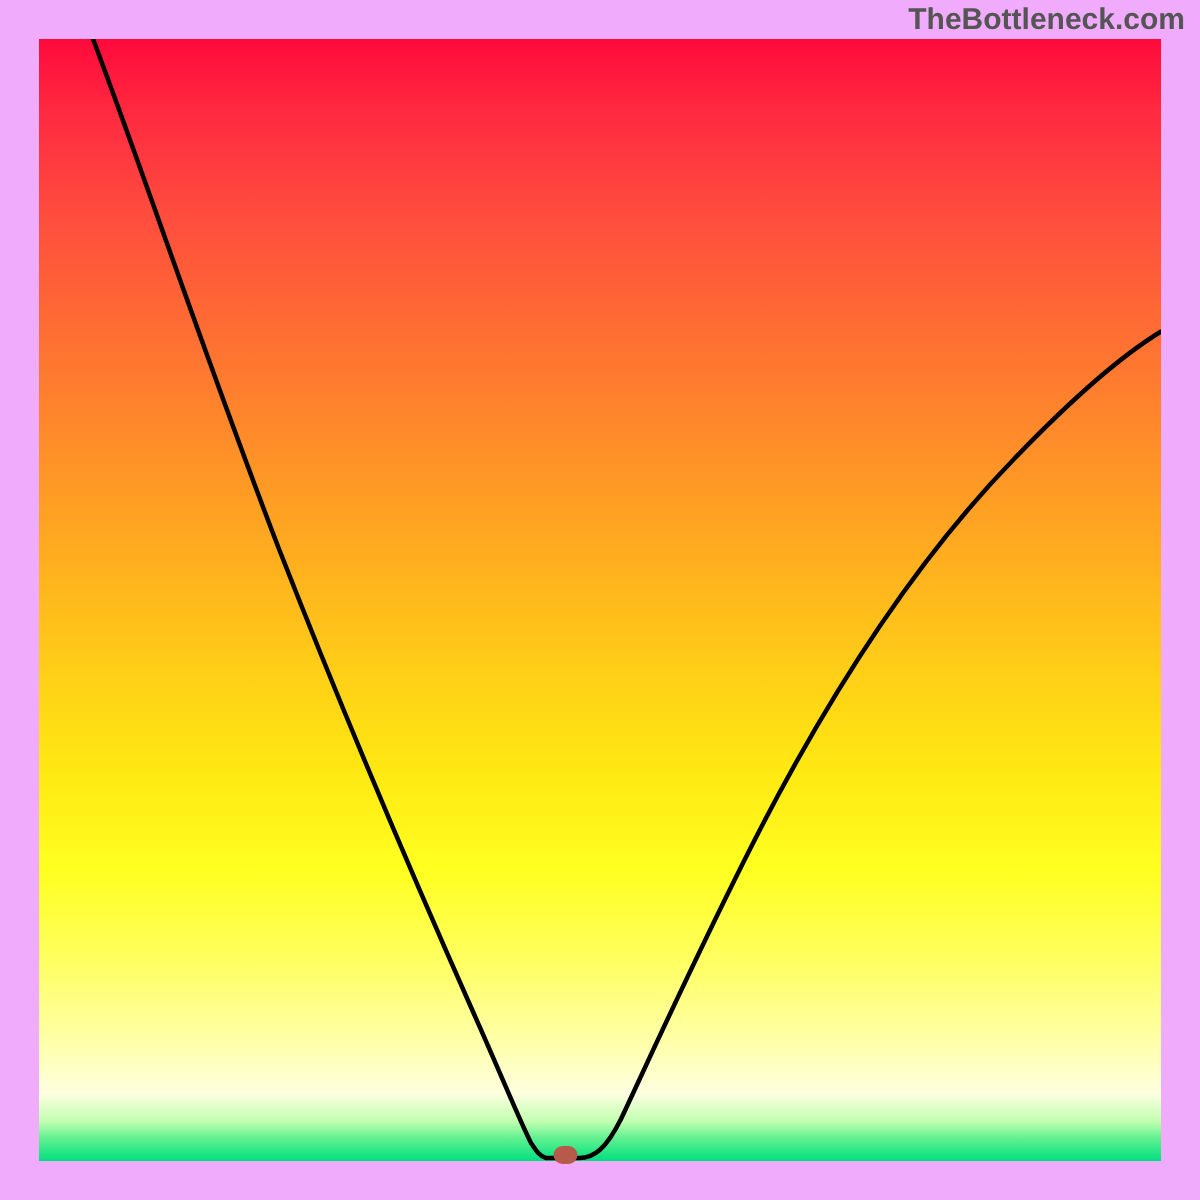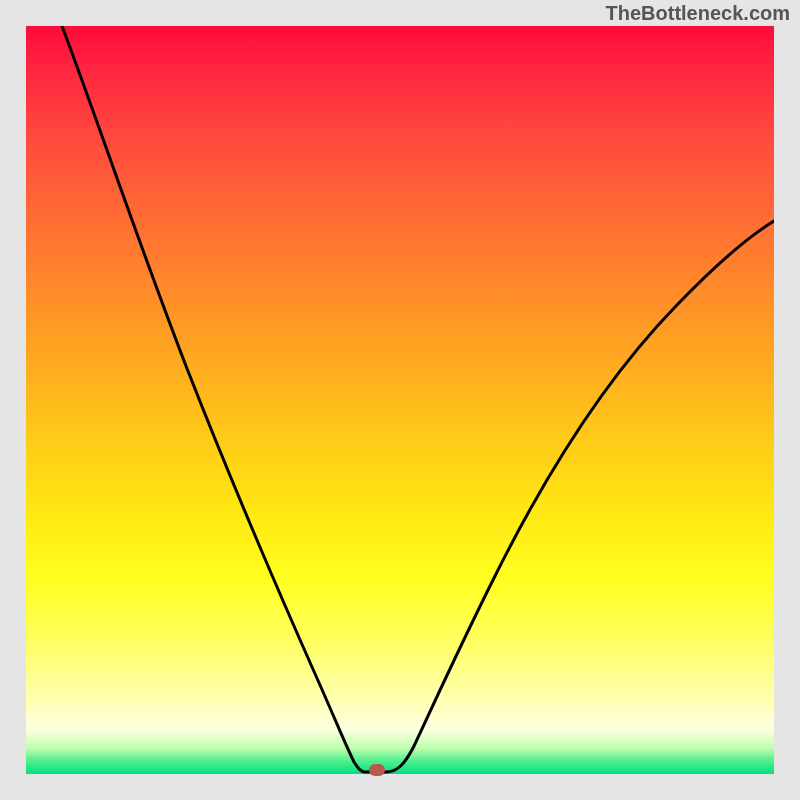--- a/index.html
+++ b/index.html
@@ -1,20 +1,20 @@
 <!DOCTYPE html>
 <html><head>
 <meta charset="utf-8">
 <style>
   * { margin: 0; padding: 0; box-sizing: border-box; }
   html, body { width: 800px; height: 800px; overflow: hidden; }
   .container {
     width: 800px;
     height: 800px;
-    background: #e5e5e5;
+    background: #f0abfc;
     position: relative;
   }
   .watermark {
     position: absolute;
     top: 2px;
     right: 10px;
     color: #555;
     font-family: Arial, sans-serif;
     font-size: 20px;
     font-weight: bold;

